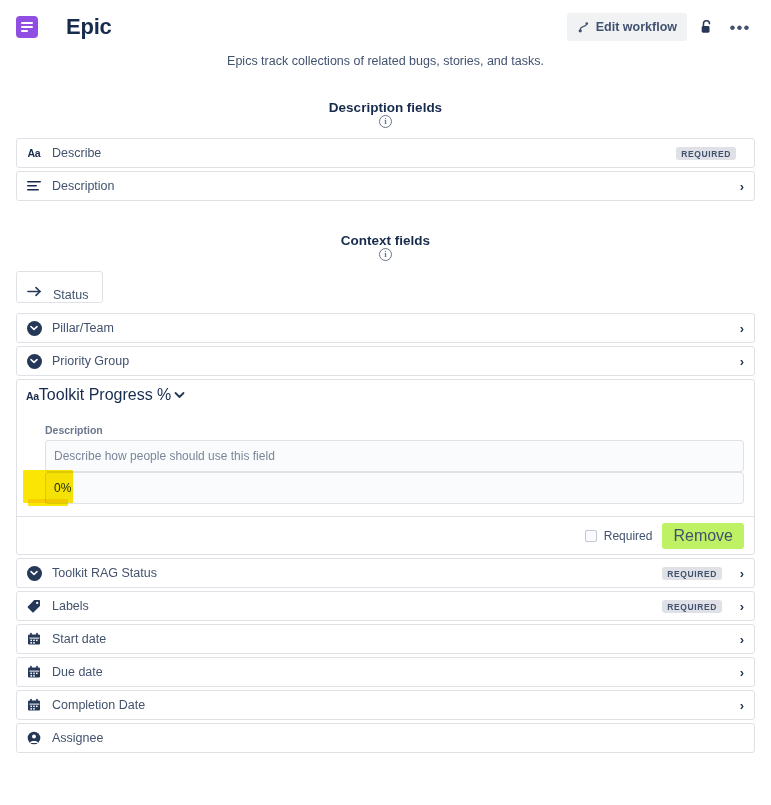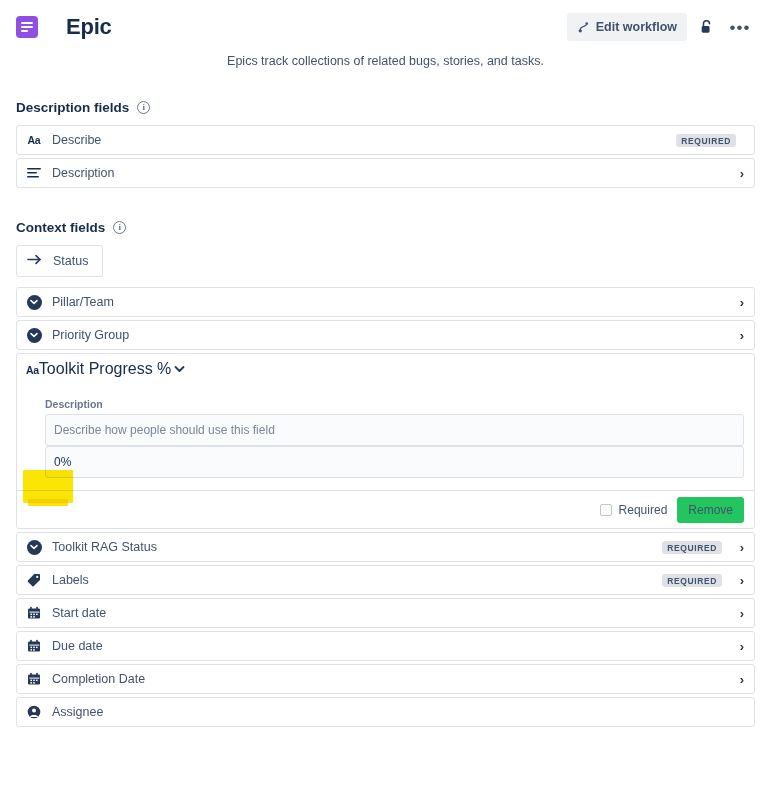--- a/index.html
+++ b/index.html
@@ -46,22 +46,22 @@
     cursor: pointer; color: #42526E;
   }
   .dots { font-size: 17px; line-height: 1; letter-spacing: 1px; color: #42526E; }
 
   .subtitle {
     font-size: 12.5px; color: #42526E; margin-top: 8px; margin-bottom: 0; text-align: center;
   }
 
   
   .section-head {
-    display: flex; align-items: center; gap: 8px;
-    margin-top: 32px; margin-bottom: 10px;
+    display: flex; align-items: center; gap: 0;
+    margin-top: 32px; margin-bottom: 10px; flex-direction: column;
   }
   .section-head .label { font-size: 13.5px; font-weight: 700; color: #172B4D; }
   .info-icon {
     width: 13px; height: 13px; border-radius: 50%;
     border: 1.4px solid #6B778C; color: #6B778C;
     font-size: 9px; line-height: 10px; text-align: center; font-weight: 700;
     font-family: "Liberation Serif", serif;
   }
 
   
@@ -91,21 +91,21 @@
   .aa-glyph { font-size: 10.5px; font-weight: 700; letter-spacing: -0.3px; }
 
   .circle-chev {
     width: 15px; height: 15px; border-radius: 50%; background: #253858;
     display: flex; align-items: center; justify-content: center;
   }
   .circle-chev svg { display: block; }
 
   
   .status-card {
-    display: inline-flex; align-items: center;
+    display: inline-flex; align-items: flex-end;
     height: 32px; padding: 0 14px 0 10px;
     background: #fff; border: 1px solid #DFE1E6; border-radius: 3px;
     margin-bottom: 10px;
   }
   .status-card .f-icon { margin-right: 10px; }
   .status-card .f-label { font-size: 12.5px; color: #42526E; }
 
   
   .panel {
     border: 1px solid #DFE1E6; border-radius: 3px; background: #fff;
@@ -131,24 +131,24 @@
     height: 38px; display: flex; align-items: center; justify-content: flex-end;
     gap: 10px; padding: 0 10px;
   }
   .chk-wrap { display: flex; align-items: center; gap: 7px; }
   .chk {
     width: 12px; height: 12px; border: 1.5px solid #C1C7D0; border-radius: 2px;
     background: #FAFBFC;
   }
   .chk-label { font-size: 12px; color: #42526E; }
   .remove-btn {
-    background: #22c55e; border: none; border-radius: 3px;
+    background: #bef264; border: none; border-radius: 3px;
     height: 26px; padding: 0 11px;
     font-family: "Liberation Sans", sans-serif;
-    font-size: 12px; color: #42526E; cursor: pointer;
+    font-size: 16px; color: #42526E; cursor: pointer;
   }
 
   
   .highlight {
     position: absolute; background: #FAE505; z-index: 5;
     pointer-events: none; mix-blend-mode: multiply;
     border-radius: 1px;
   }
 </style>
 </head>

